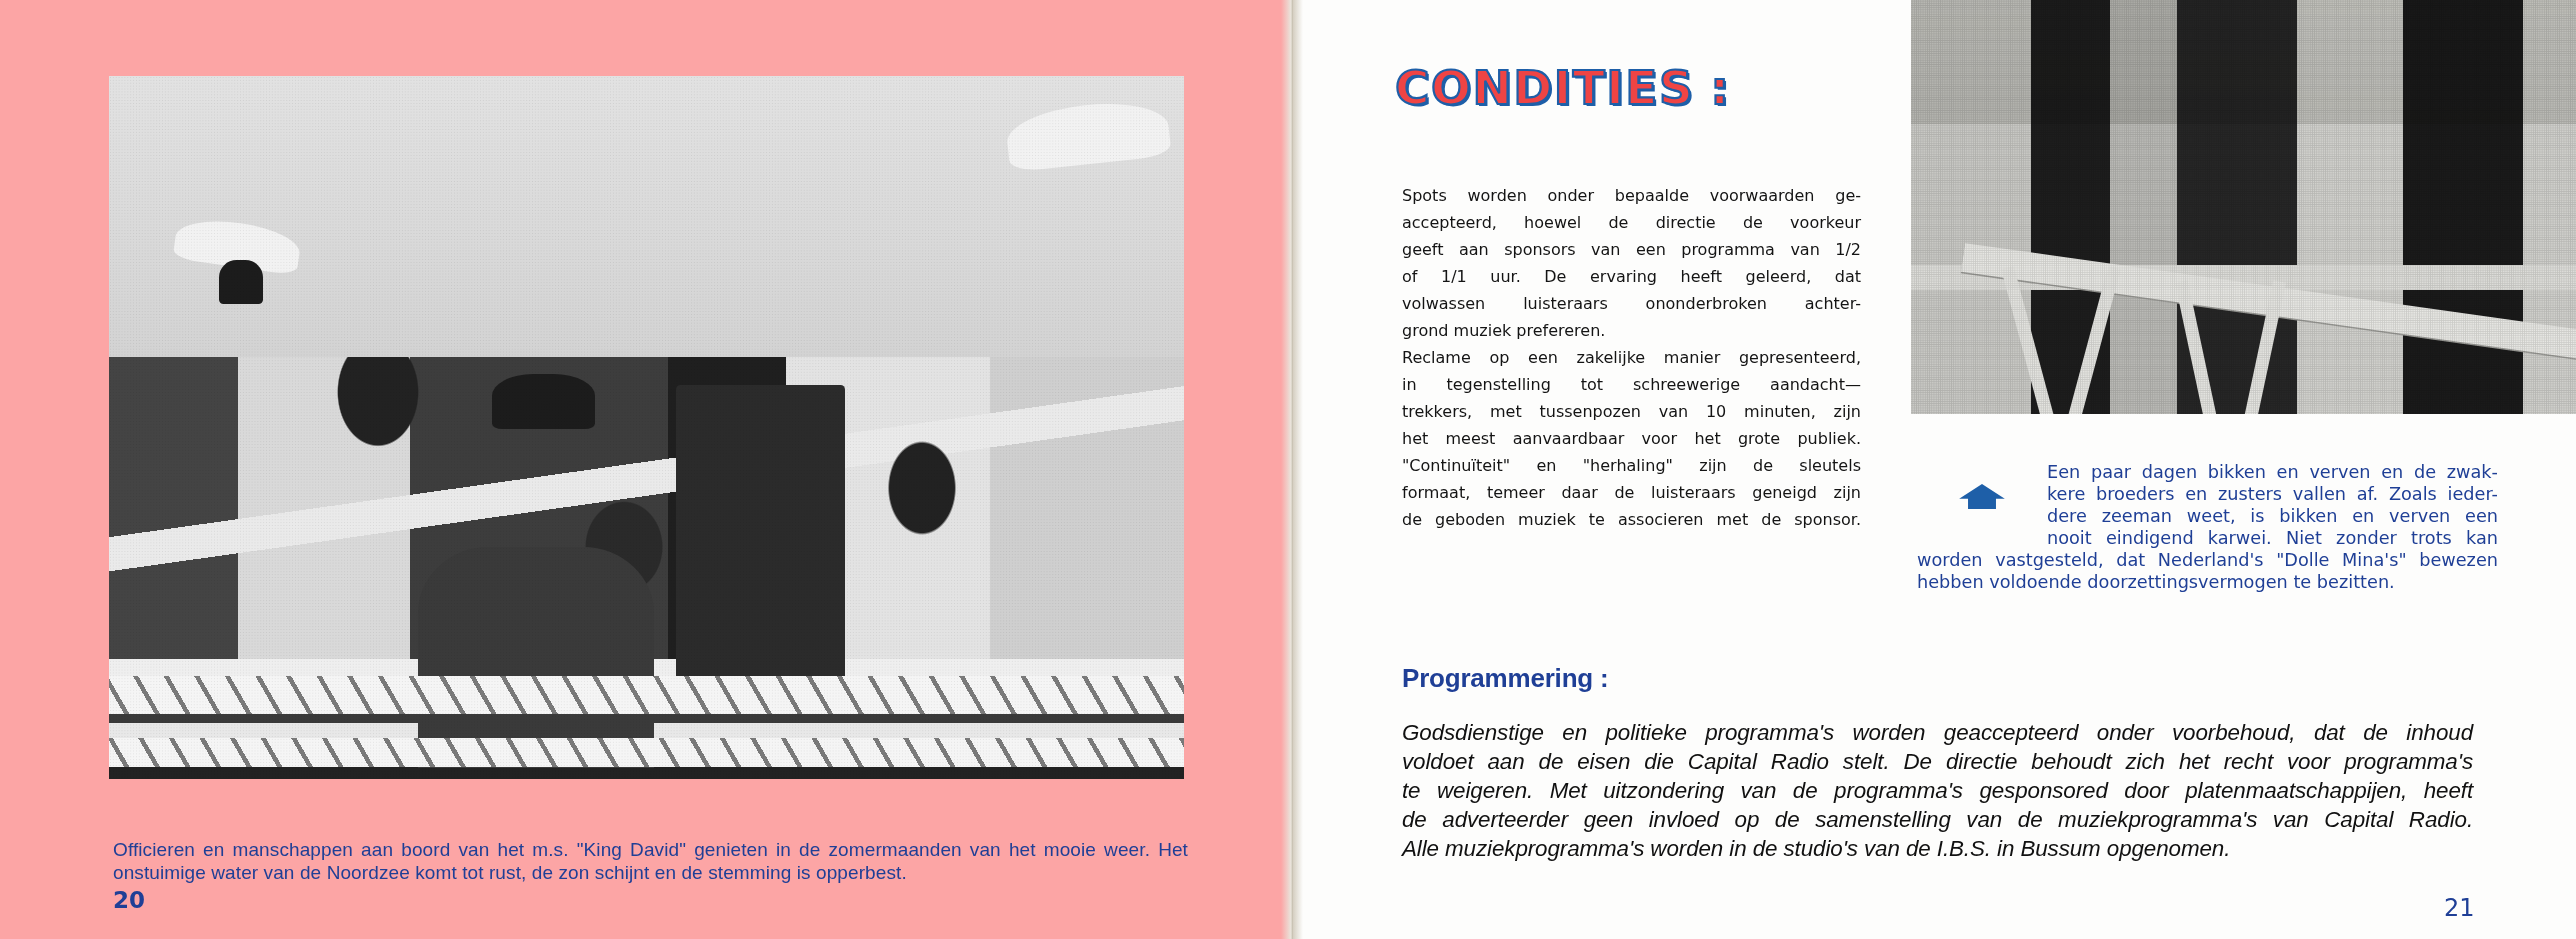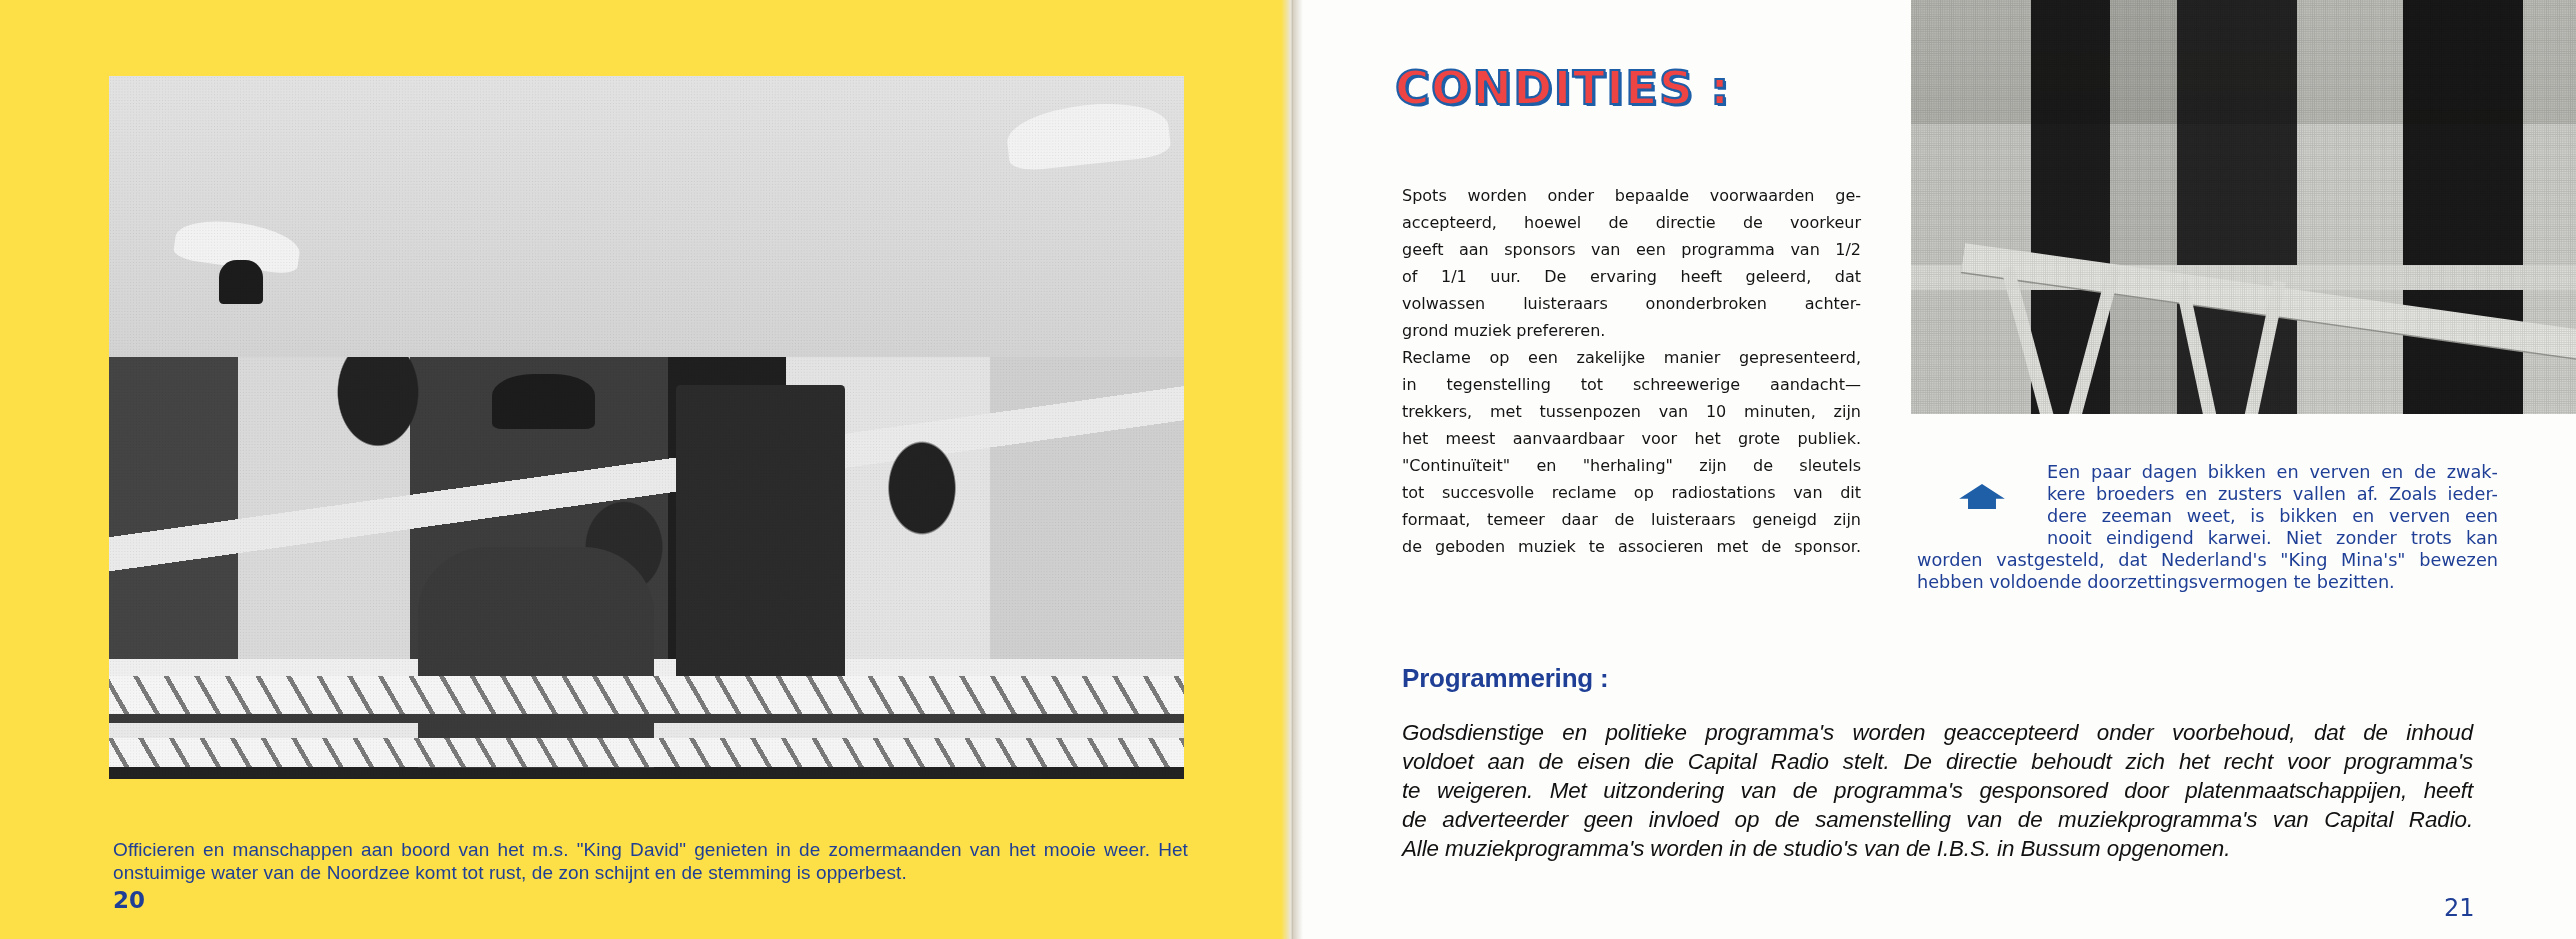--- a/index.html
+++ b/index.html
@@ -2,21 +2,21 @@
 <html style="font-size:11.8px"><head>
 <meta charset="utf-8">
 <style>
   html, body { margin: 0; padding: 0; }
   body {
     width: 2576px; height: 940px; position: relative; overflow: hidden;
     background: #fdfdfc;
     font-family: "Liberation Sans", sans-serif;
   }
   .spread { position: absolute; inset: 0; }
-  .page { position: absolute; top: 0; height: 940px; background: #fde047; }
+  .page { position: absolute; top: 0; height: 940px; background: #fca5a5; }
   .page-left { left: 0; width: 1292px; }
   .gutter {
     position: absolute; left: 1281px; top: 0; width: 22px; height: 940px;
     background: linear-gradient(to right, rgba(255,255,255,0) 0%, #e9e5dc 45%, #c9c2b3 52%, #d6d0c3 56%, rgba(255,255,255,0) 100%);
   }
 
   
   .photo { position: absolute; overflow: hidden; background: #cfcfcf; }
   .photo-left {
     left: 109px; top: 76px; width: 1075px; height: 703px;
@@ -158,21 +158,20 @@
     <span class="line">accepteerd, hoewel de directie de voorkeur</span>
     <span class="line">geeft aan sponsors van een programma van 1/2</span>
     <span class="line">of 1/1 uur. De ervaring heeft geleerd, dat</span>
     <span class="line">volwassen luisteraars ononderbroken achter-</span>
     <span class="line" style="text-align-last:left;">grond muziek prefereren.</span>
     <span class="line">Reclame op een zakelijke manier gepresenteerd,</span>
     <span class="line">in tegenstelling tot schreewerige aandacht—</span>
     <span class="line">trekkers, met tussenpozen van 10 minuten, zijn</span>
     <span class="line">het meest aanvaardbaar voor het grote publiek.</span>
     <span class="line">"Continuïteit" en "herhaling" zijn de sleutels</span>
-    <span class="line">tot succesvolle reclame op radiostations van dit</span>
     <span class="line">formaat, temeer daar de luisteraars geneigd zijn</span>
     <span class="line">de geboden muziek te associeren met de sponsor.</span>
   </div>
 
   <div class="photo photo-right" title="Black and white photo of two young women and a man painting and scraping at a wooden trestle table">
     <div class="table-top"></div>
     <div class="leg" style="left:110px;top:265px;transform:rotate(-15deg);"></div>
     <div class="leg" style="left:177px;top:265px;transform:rotate(15deg);"></div>
     <div class="leg" style="left:280px;top:280px;transform:rotate(-12deg);"></div>
     <div class="leg" style="left:346px;top:280px;transform:rotate(12deg);"></div>
@@ -180,21 +179,21 @@
 
   <svg class="arrow-up" viewBox="0 0 62 34">
     <polygon points="31,0 62,20 50,20 50,34 12,34 12,20 0,20" fill="#1e5fa8"></polygon>
   </svg>
 
   <div class="photo-caption-right">
     <span class="indent">Een paar dagen bikken en verven en de zwak-</span>
     <span class="indent">kere broeders en zusters vallen af. Zoals ieder-</span>
     <span class="indent">dere zeeman weet, is bikken en verven een</span>
     <span class="indent">nooit eindigend karwei. Niet zonder trots kan</span>
-    <span class="full">worden vastgesteld, dat Nederland's "King Mina's" bewezen</span>
+    <span class="full">worden vastgesteld, dat Nederland's "Dolle Mina's" bewezen</span>
     <span class="last">hebben voldoende doorzettingsvermogen te bezitten.</span>
   </div>
 
   <div class="subheading">Programmering :</div>
 
   <div class="italic-block">
     <span class="line">Godsdienstige en politieke programma's worden geaccepteerd onder voorbehoud, dat de inhoud</span>
     <span class="line">voldoet aan de eisen die Capital Radio stelt. De directie behoudt zich het recht voor programma's</span>
     <span class="line">te weigeren. Met uitzondering van de programma's gesponsored door platenmaatschappijen, heeft</span>
     <span class="line">de adverteerder geen invloed op de samenstelling van de muziekprogramma's van Capital Radio.</span>

